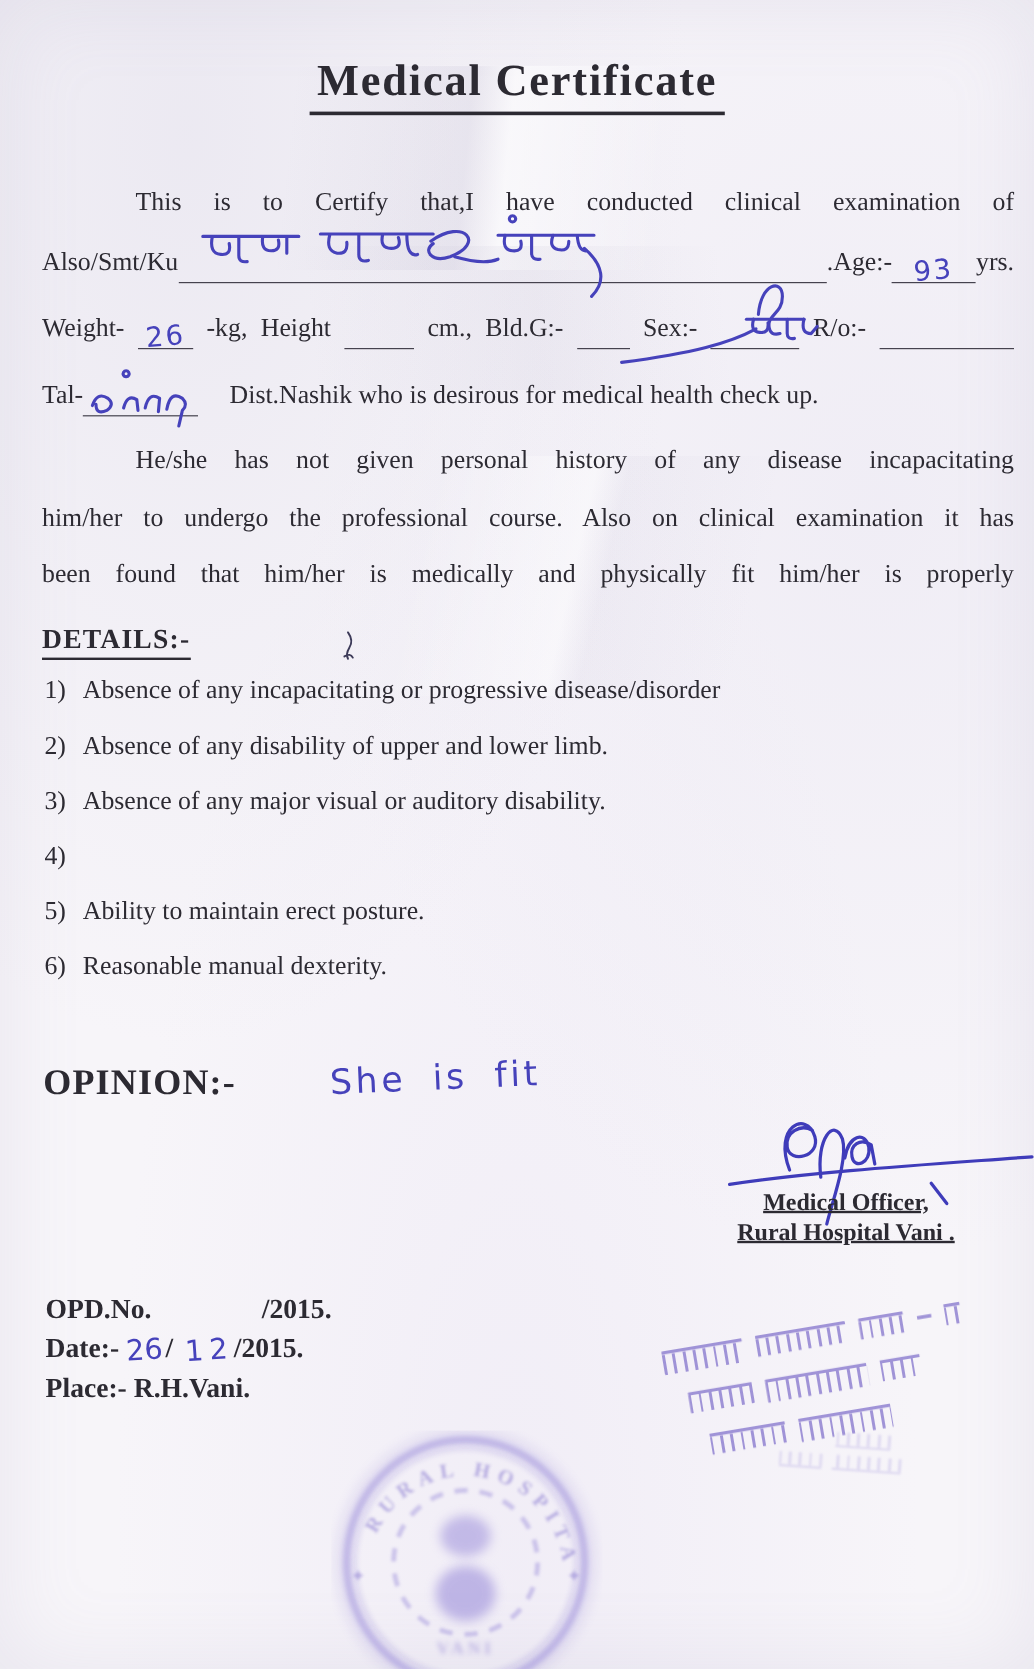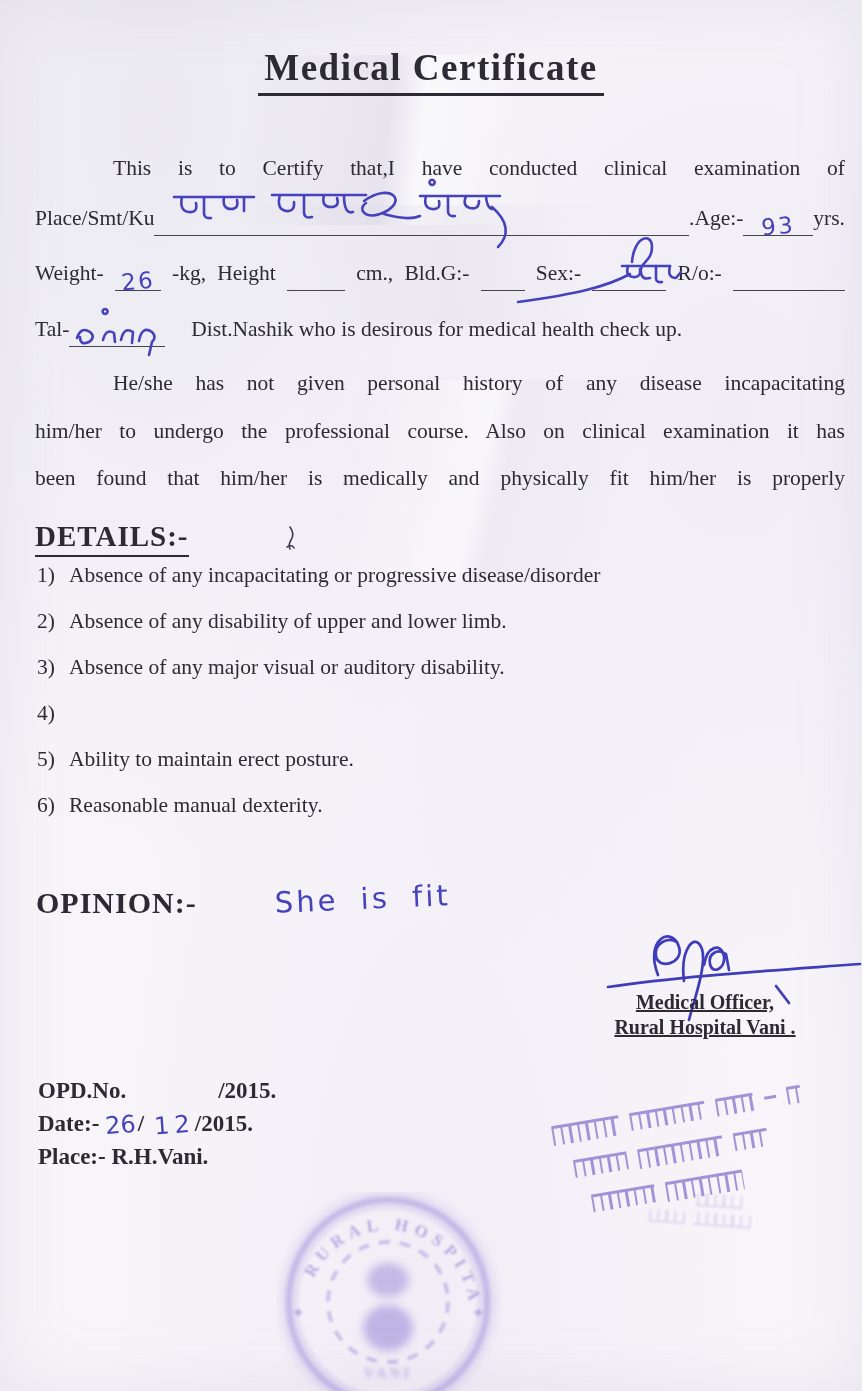--- a/index.html
+++ b/index.html
@@ -46,21 +46,21 @@
   .ink{color:#4642bb;font-family:"DejaVu Sans",sans-serif;}
   .digits{position:absolute;left:50%;bottom:-3px;transform:translateX(-50%) rotate(-5deg);
     font-size:23px;letter-spacing:2px;line-height:1;}
   .hw{position:absolute;overflow:visible;}
   .hw path{fill:none;stroke:#4642bb;stroke-width:2.6;stroke-linecap:round;stroke-linejoin:round;}
 
   .para2{position:absolute;left:35px;top:360px;width:810px;}
   .para2 .jline{line-height:47.5px;}
   .para2 .jline:first-child{padding-left:78px;width:732px;}
 
-  .details-h{position:absolute;left:35px;top:520px;margin:0;font-size:29px;}
+  .details-h{position:absolute;left:35px;top:520px;margin:0;font-size:23px;}
   .details-h span{display:inline-block;font-weight:bold;letter-spacing:1px;border-bottom:2.4px solid #2c2a32;padding-bottom:2px;}
   .pen-mark{position:absolute;left:283px;top:524px;overflow:visible;}
   .pen-mark path{fill:none;stroke:#3c3a58;stroke-width:1.6;stroke-linecap:round;}
 
   .dlist{position:absolute;left:37px;top:563px;width:810px;font-size:21.5px;}
   .ditem{display:flex;align-items:baseline;margin-bottom:21px;}
   .ditem .num{width:32px;flex:0 0 auto;}
 
   .opinion-row{position:absolute;left:36px;top:838px;display:flex;align-items:baseline;}
   .opinion-row .olbl{font-size:30px;font-weight:bold;letter-spacing:1px;margin-top:48px;}
@@ -103,21 +103,21 @@
   <div class="crease c"></div>
 
   <h1 class="title">
     <span>Medical Certificate</span>
   </h1>
 
   <div class="intro">
     <div class="jline indent">This is to Certify that,I have conducted clinical examination of</div>
 
     <div class="frow row-name">
-      <span class="lbl">Place/Smt/Ku</span>
+      <span class="lbl">Also/Smt/Ku</span>
       <span class="blank grow" title="जाधव धनश्री शंकर">
         <svg class="hw" style="left:14px;bottom:-16px;" width="350" height="74" viewBox="0 0 350 74">
           <path d="M6,20 h80 M14,20 q-3,14 7,15 q9,1 7,-9 M36,20 v16 q0,6 7,5 M56,20 q-2,12 7,12 q8,0 6,-9 M76,20 v14"></path>
           <path d="M104,18 h94 M112,18 q-4,14 6,16 q9,1 8,-9 M136,18 v17 q0,7 8,5 M156,18 q-3,12 7,12 q9,0 6,-9 M176,18 q0,20 9,17"></path>
           <path d="M196,24 C224,4 242,26 212,37 C197,42 189,32 198,26 M216,37 q24,7 36,2"></path>
           <path d="M252,19 h80 M264,8 a2.6,2.6 0 1 1 .2,0 M258,19 q-3,12 6,13 q9,1 7,-8 M280,19 v15 q0,6 7,5 M298,19 q-4,10 4,12 q9,2 9,-7 M318,19 q1,14 8,13 M324,30 C340,44 342,58 330,70"></path>
         </svg>
       </span>
       <span class="lbl">.Age:-</span>
       <span class="blank w70">

